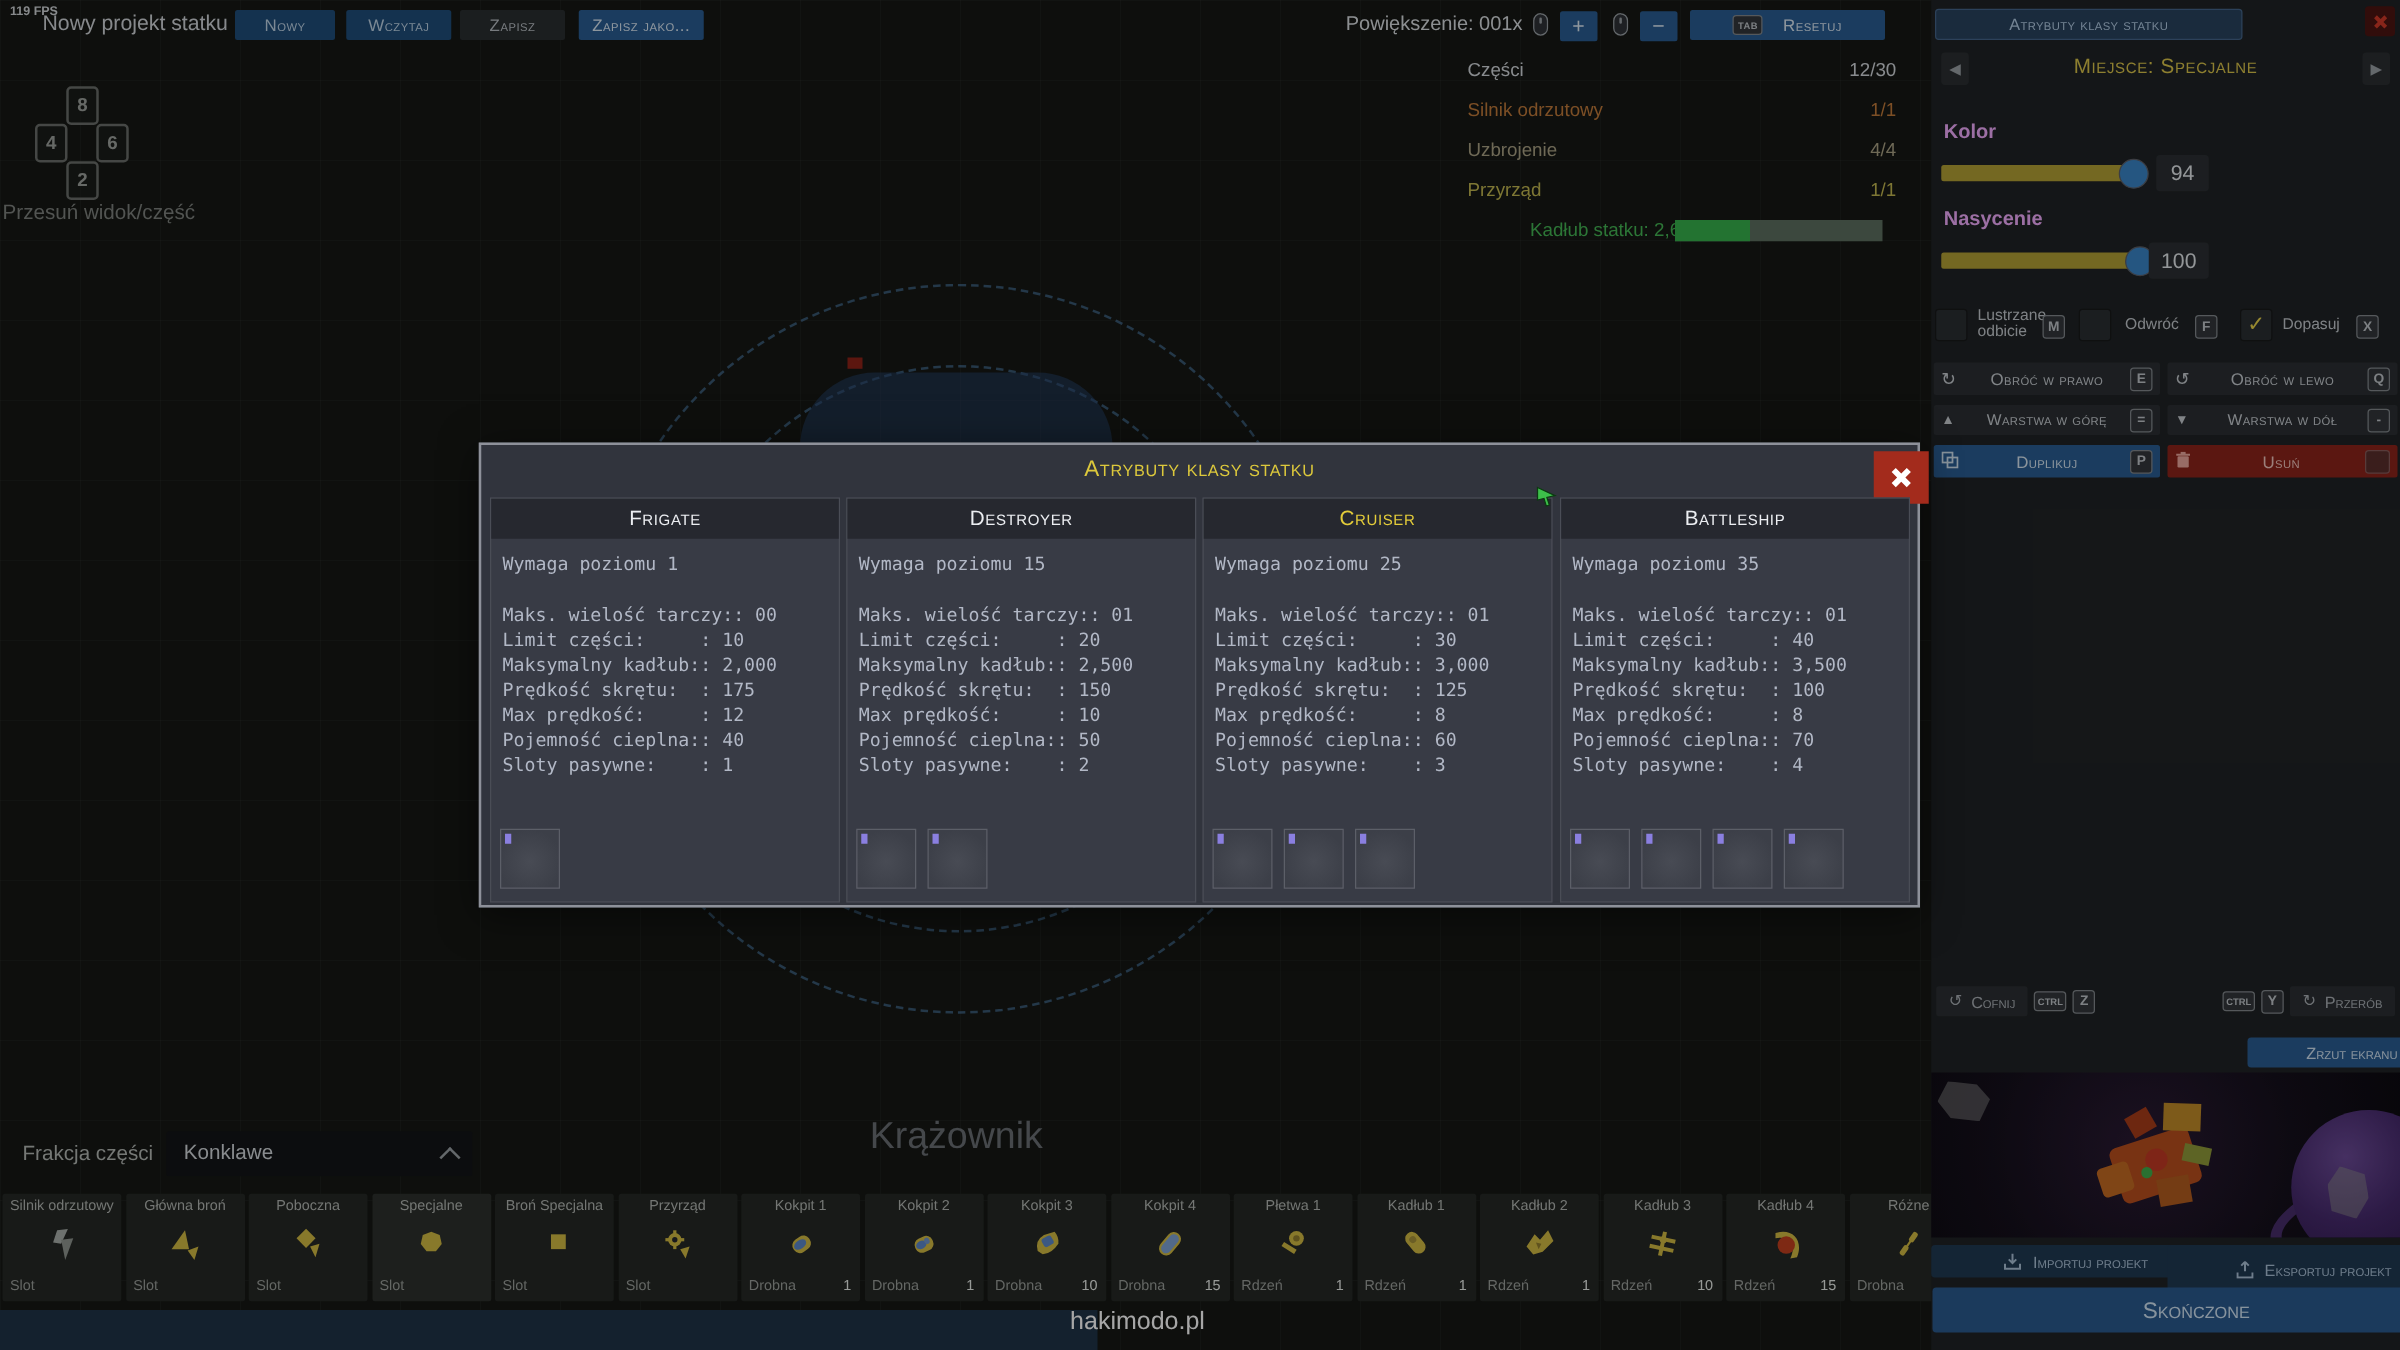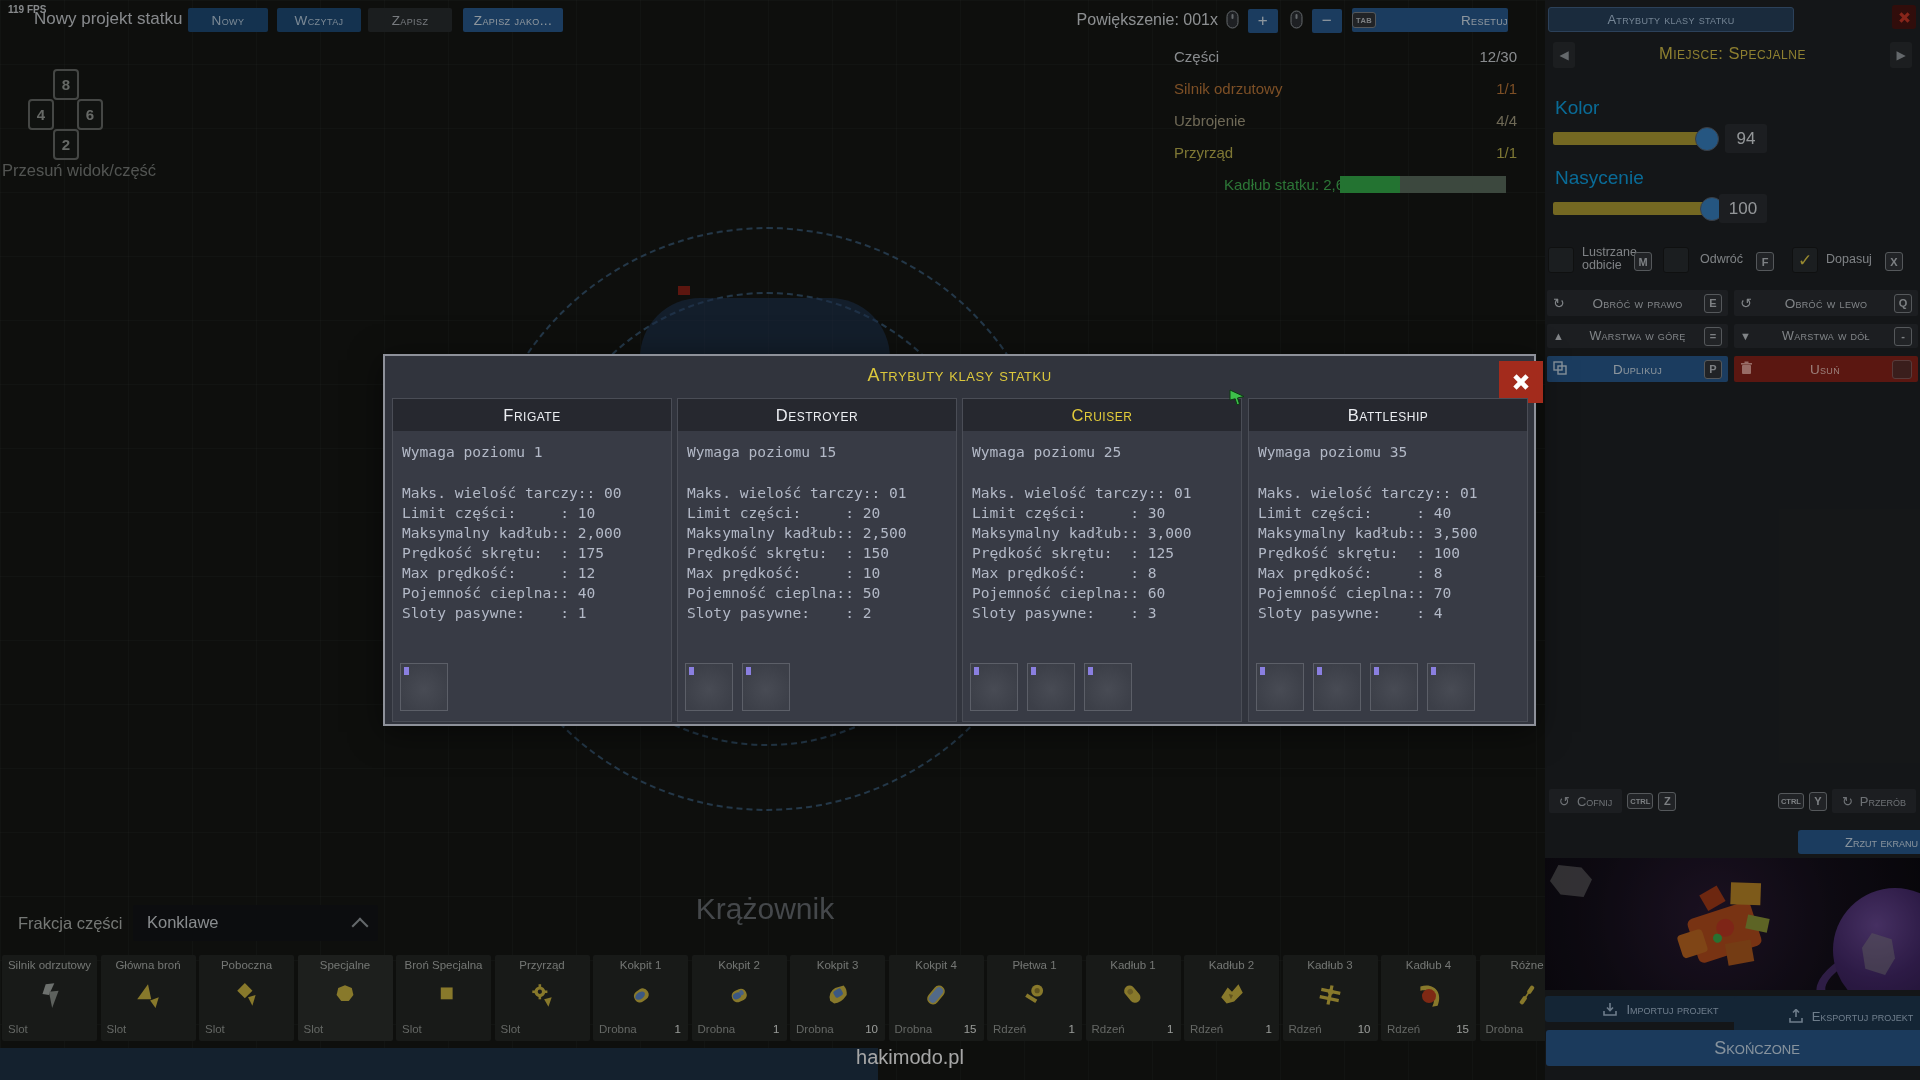--- a/index.html
+++ b/index.html
@@ -49,21 +49,21 @@
   .rpanel{position:absolute;left:1545px;top:0;width:375px;height:1080px;background:#202325;}
   .rp-hbtn{position:absolute;left:3px;top:7px;width:244px;height:23px;background:#28425e;
            border:1px solid #44658a;border-radius:3px;color:#b2cbe3;font-size:13px;
            display:flex;align-items:center;justify-content:center;letter-spacing:.3px;}
   .rp-x{position:absolute;left:347px;top:5px;width:24px;height:24px;background:#4c1511;border-radius:3px;
         display:flex;align-items:center;justify-content:center;}
   .navbtn{position:absolute;top:42px;width:22px;height:26px;background:#2b2f32;border-radius:3px;
           color:#9aa0a5;display:flex;align-items:center;justify-content:center;font-size:12px;}
   .rp-place{position:absolute;left:35px;top:44px;width:305px;text-align:center;color:#d9c34a;
             font-size:16.5px;letter-spacing:.5px;}
-  .rp-lab{position:absolute;color:#0ea5e9;font-size:19px;}
+  .rp-lab{position:absolute;color:#f0abfc;font-size:16px;font-weight:bold;}
   .slider{position:absolute;height:13px;background:#1c1f21;border-radius:2px;}
   .slider .fill{position:absolute;left:0;top:0;bottom:0;background:#b3a035;border-radius:2px;}
   .slider .thumb{position:absolute;top:-5px;width:22px;height:22px;border-radius:50%;background:#3a85c6;}
   .valbox{position:absolute;background:#2b2f33;border-radius:3px;color:#e2e6ea;font-size:17px;
           display:flex;align-items:center;justify-content:center;}
   .huebox{position:absolute;left:226px;top:90px;width:146px;height:141px;background:#232628;}
   .cb{position:absolute;width:24px;height:24px;background:#2a2e32;border-radius:3px;border:1px solid #17191a;
       display:flex;align-items:center;justify-content:center;color:#e8d34a;font-size:17px;font-weight:bold;}
   .cb-lab{position:absolute;font-size:12.5px;color:#c2c7cc;line-height:13px;}
   .act{position:absolute;height:26px;background:#2b2f33;border-radius:2px;display:flex;align-items:center;
@@ -120,21 +120,21 @@
         </svg>
     </span>
     <div class="abs tbtn hblue" style="left:1248px;top:9px;width:30px;font-size:17px;">+</div>
     <span class="abs" style="left:1290px;top:10px;">
       <svg width="13" height="19" viewBox="0 0 13 19">
           <rect x="1" y="1" width="11" height="17" rx="5.5" fill="#2e3236" stroke="#9aa0a5"></rect>
           <rect x="5.5" y="4" width="2" height="5" rx="1" fill="#9aa0a5"></rect>
         </svg>
     </span>
     <div class="abs tbtn hblue" style="left:1312px;top:9px;width:30px;font-size:17px;">−</div>
-    <div class="abs tbtn hblue" style="left:1352px;top:8px;width:156px;gap:16px;justify-content:space-between;">
+    <div class="abs tbtn hblue" style="left:1352px;top:8px;width:156px;gap:16px;">
       <span class="key small">TAB</span>
       <span class="sc">Resetuj</span>
     </div>
 
     <div class="abs" style="left:1162px;top:48px;width:343px;display:flex;flex-direction:column;gap:12px;margin-left:12px;">
         <div class="counter-row" style="color: rgb(210, 214, 218);">
           <span class="lab">Części</span>
           <span class="val">12/30</span>
         </div>
         <div class="counter-row" style="color: rgb(192, 122, 58);">

